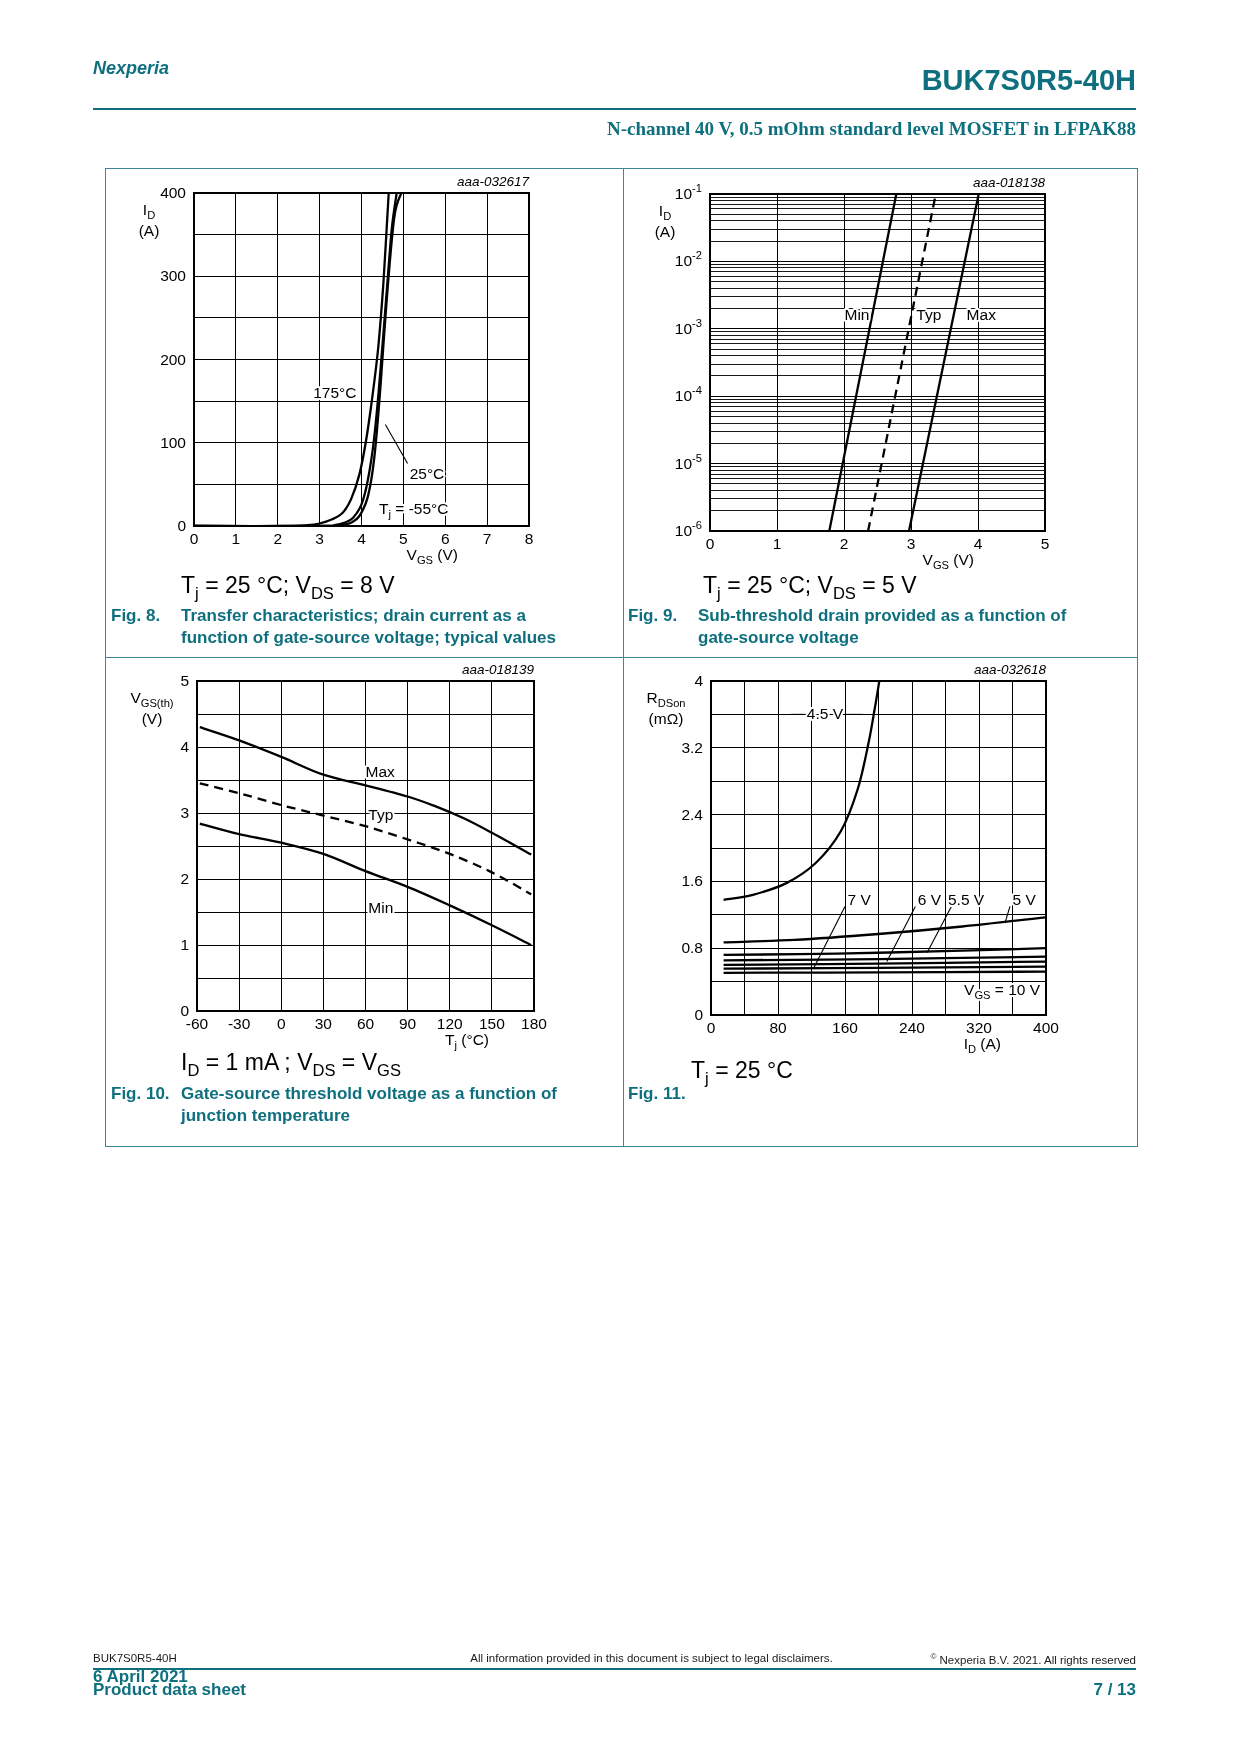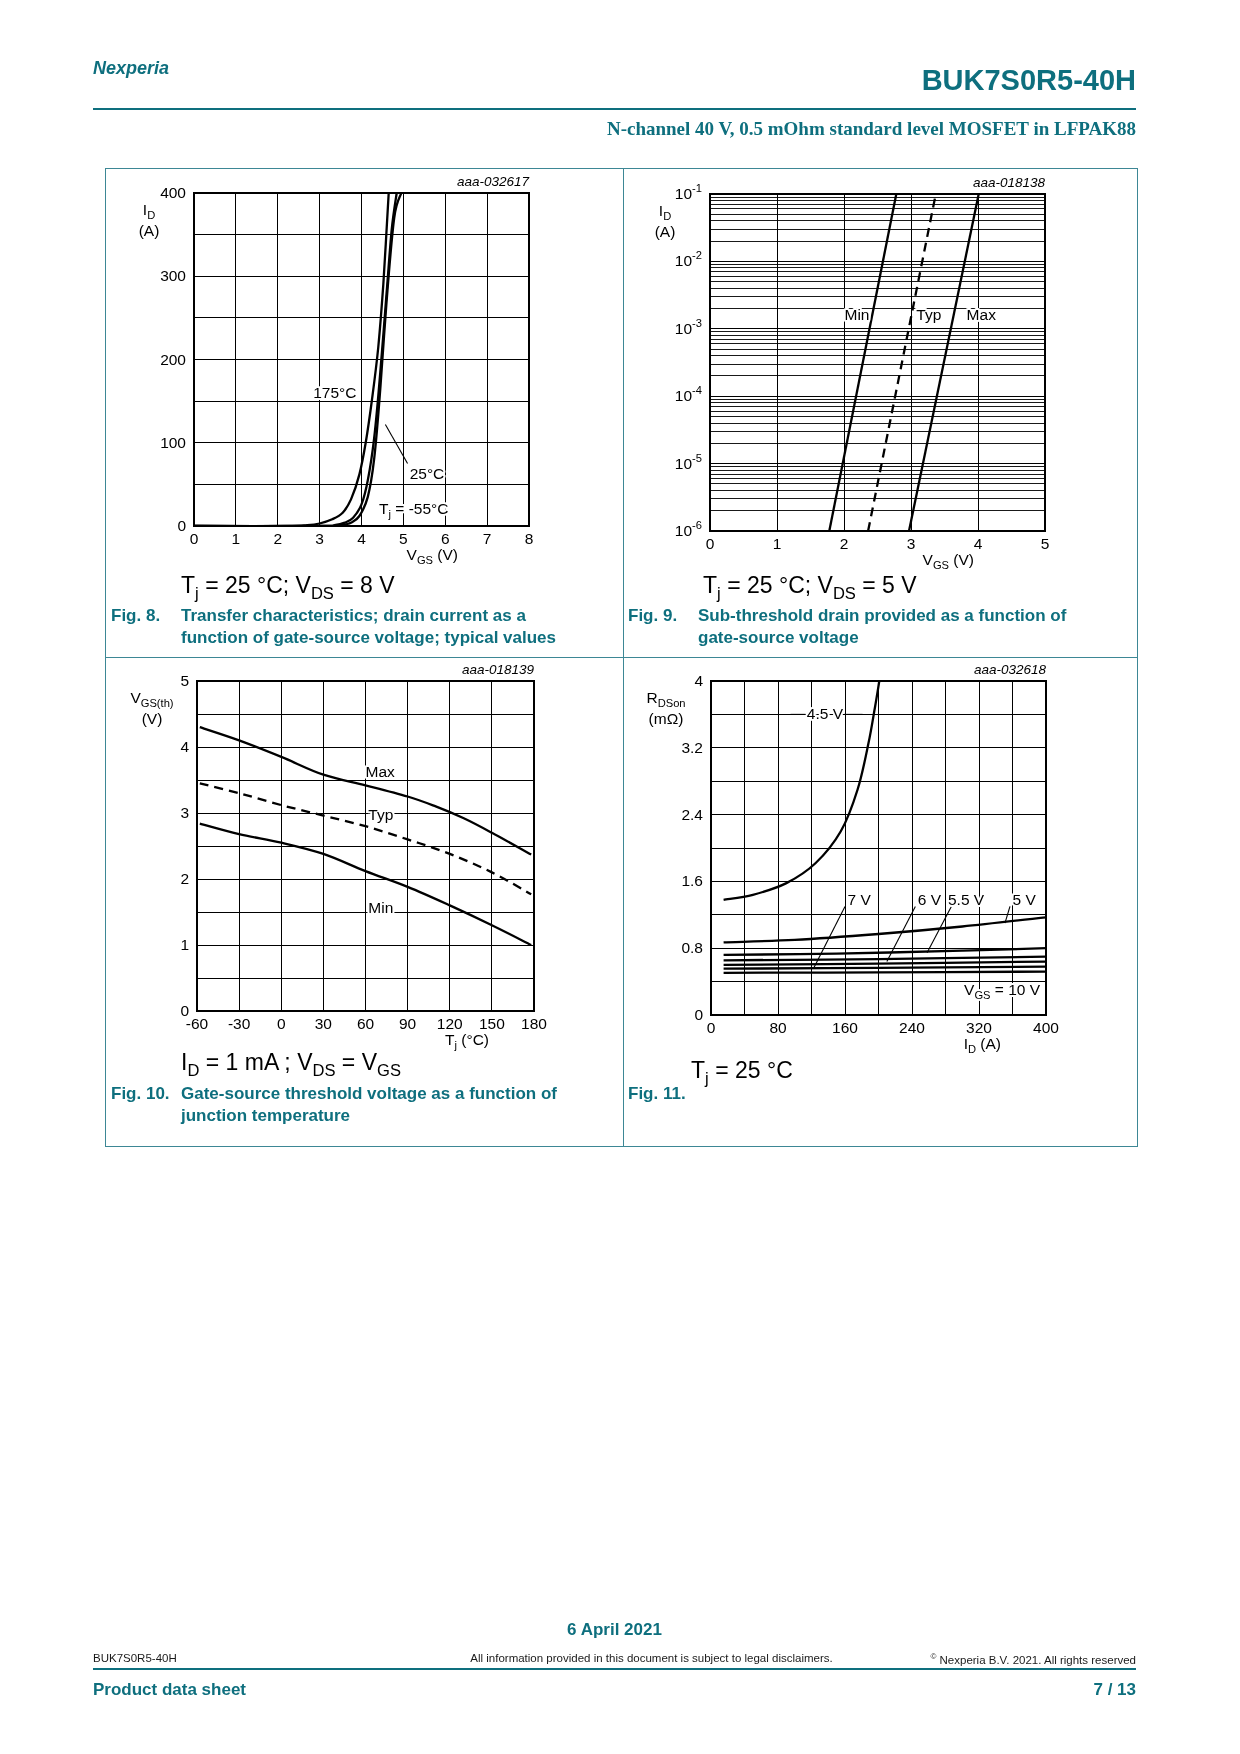--- a/index.html
+++ b/index.html
@@ -26,21 +26,21 @@
   .fig-label{width:70px;flex:none;}
   .cap-text{white-space:pre-line;}
   
   .foot-small{font-size:11.5px;color:#1a1a1a;}
   #footer-part{left:93px;top:1652px;}
   #footer-legal{left:108px;top:1652px;width:1043px;text-align:center;margin-left:22px;}
   #footer-copy{right:104px;top:1652px;margin-left:16px;}
   #footer-rule{left:93px;right:104px;top:1668px;height:2px;background:var(--teal);}
   .foot-teal{font-size:17px;font-weight:bold;color:var(--teal);}
   #footer-doctype{left:93px;top:1680px;}
-  #footer-date{left:93px;top:1620px;width:1043px;text-align:center;}
+  #footer-date{left:93px;top:1667px;width:1043px;}
   #footer-page{right:104px;top:1680px;}
   sup{font-size:0.7em;}
 </style>
 </head>
 <body style="--teal: #0e6f7e; --line: #3d8795;">
 
 <div class="abs" id="brand">Nexperia</div>
 <div class="abs" id="part-title">BUK7S0R5-40H</div>
 <div class="abs" id="header-rule"></div>
 <div class="abs" id="subtitle">N-channel 40 V, 0.5 mOhm standard level MOSFET in LFPAK88</div>

